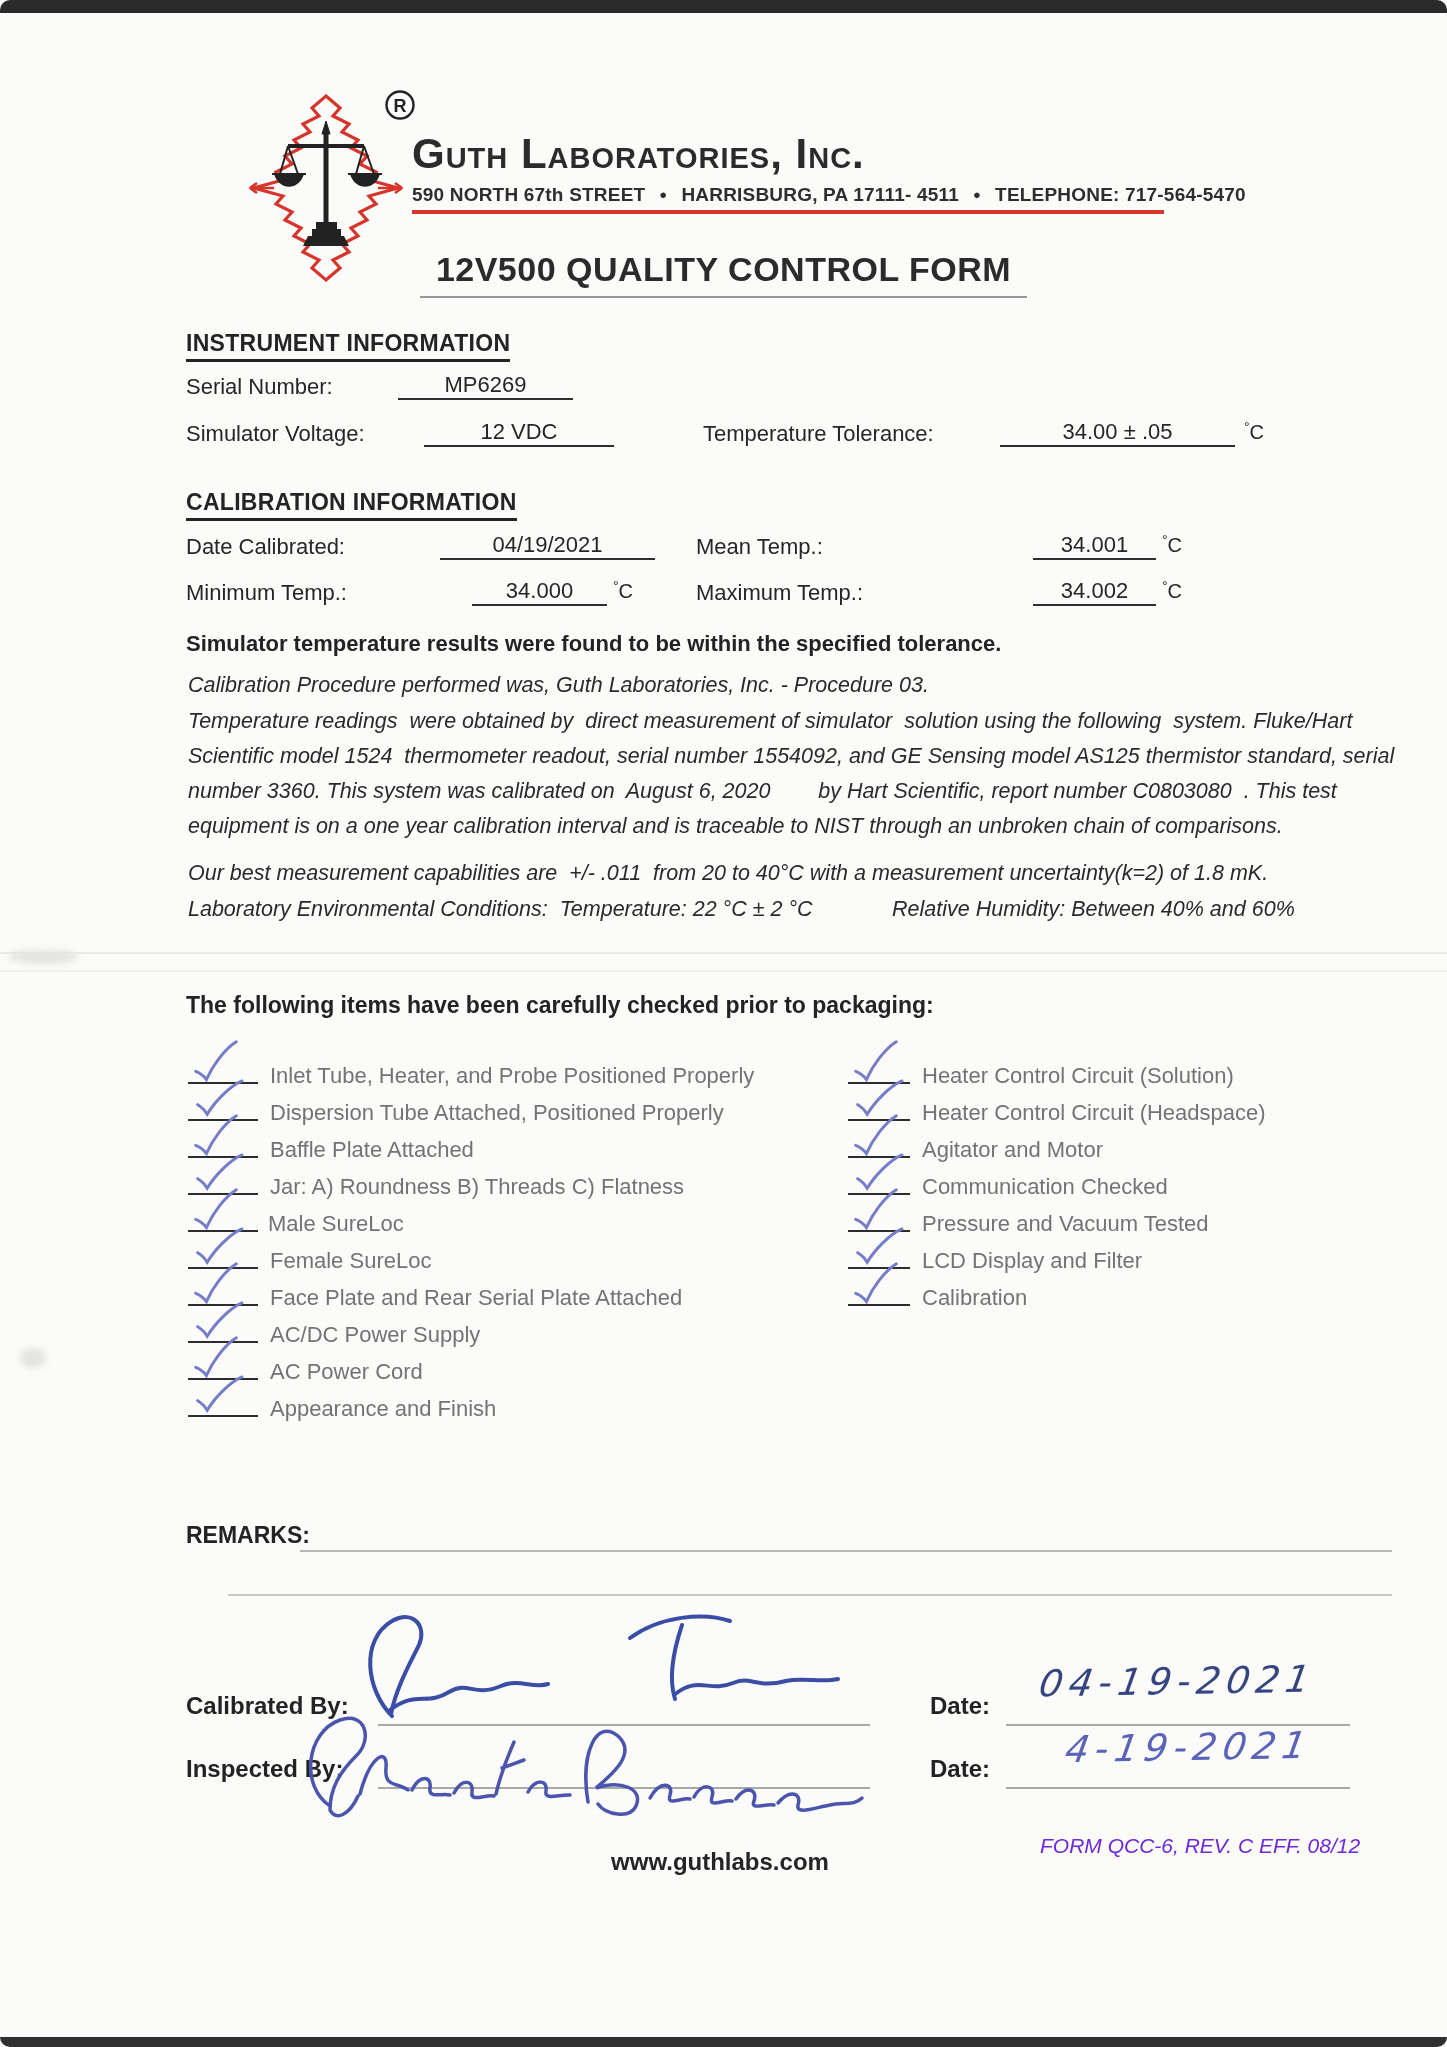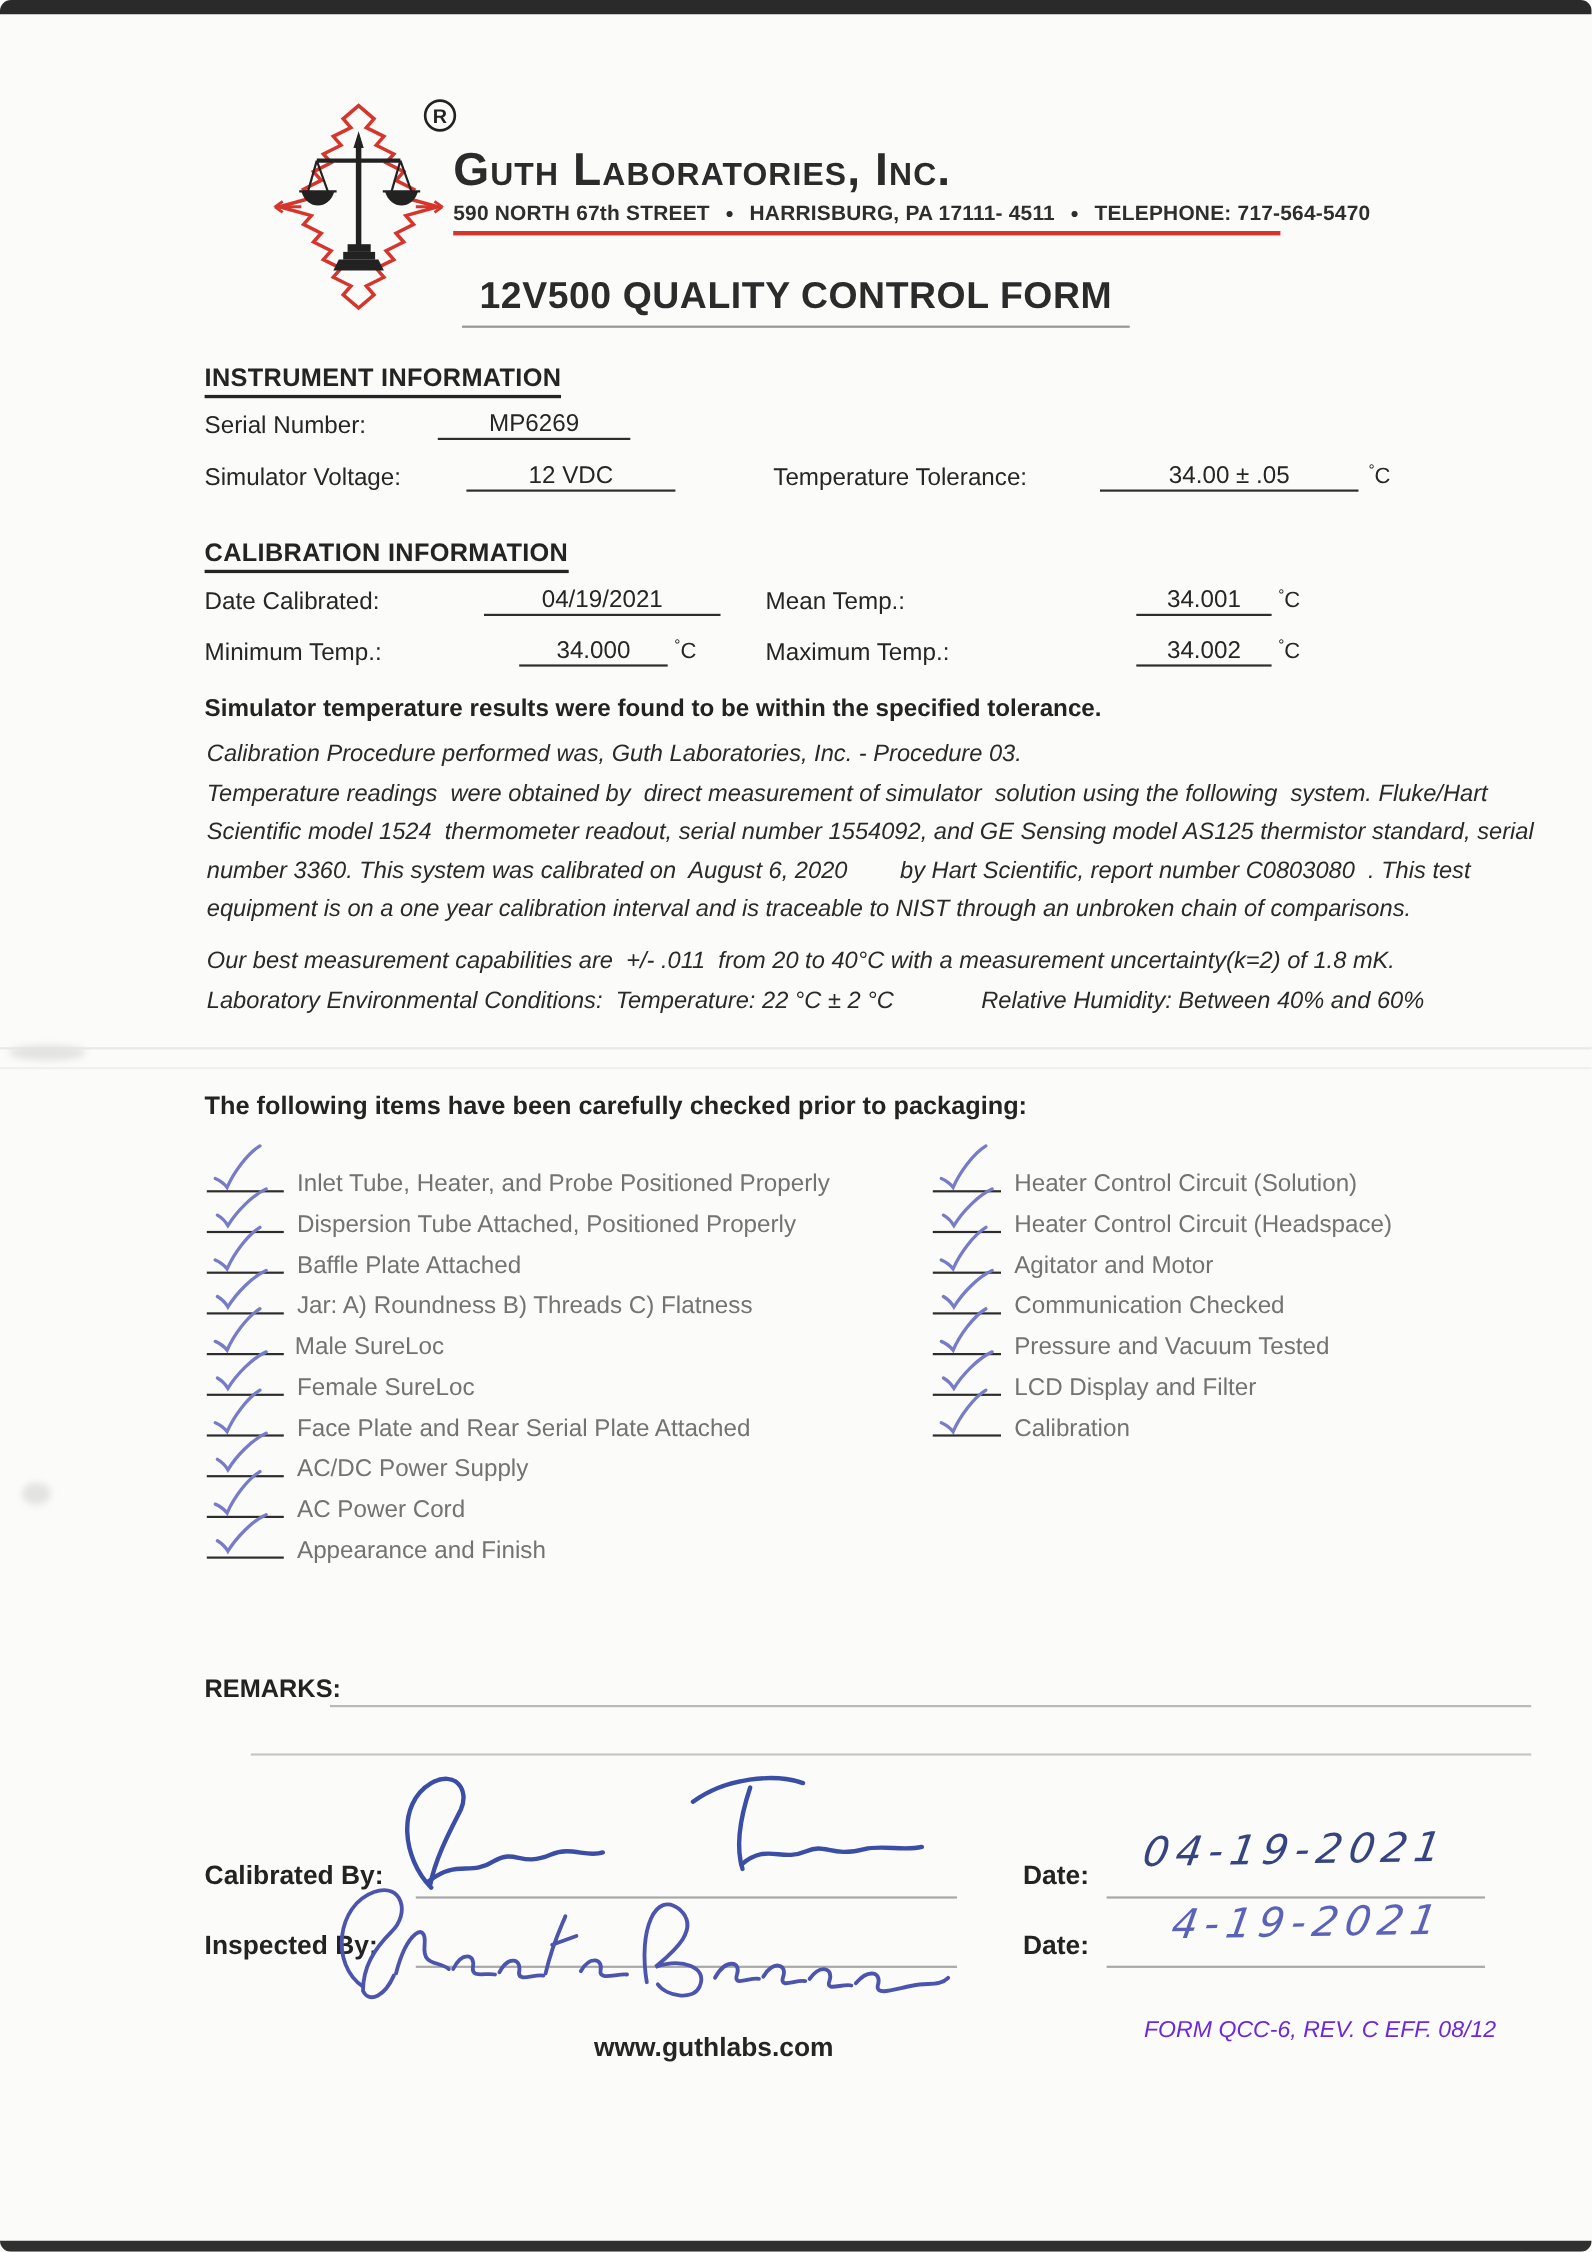--- a/index.html
+++ b/index.html
@@ -312,14 +312,14 @@
       <path d="M406 99 C414 84 428 87 424 99 C420 111 436 101 444 103"></path>
       <path d="M448 101 C458 87 470 91 466 103 C462 113 478 105 486 107"></path>
       <path d="M490 105 C502 91 514 95 510 107 C508 117 526 110 542 107 C556 104 566 108 574 100"></path>
     </g>
   </svg>
 </div>
 <div class="abs sig-label" style="left:930px;top:1755px;">Date:</div>
 <div class="abs sig-line" style="left:1006px;top:1787px;width:344px;"></div>
 <div class="abs hand-date" style="left:1066px;top:1726px;color:#5a63b8;">4-19-2021</div>
 
-<div class="abs footer-site" style="left:540px;top:1848px;width:360px;text-align:left;">www.guthlabs.com</div>
+<div class="abs footer-site" style="left:540px;top:1848px;width:360px;text-align:center;">www.guthlabs.com</div>
 <div class="abs footer-form" style="left:1040px;top:1834px;">FORM QCC-6, REV. C EFF. 08/12</div>
 
 </body></html>

